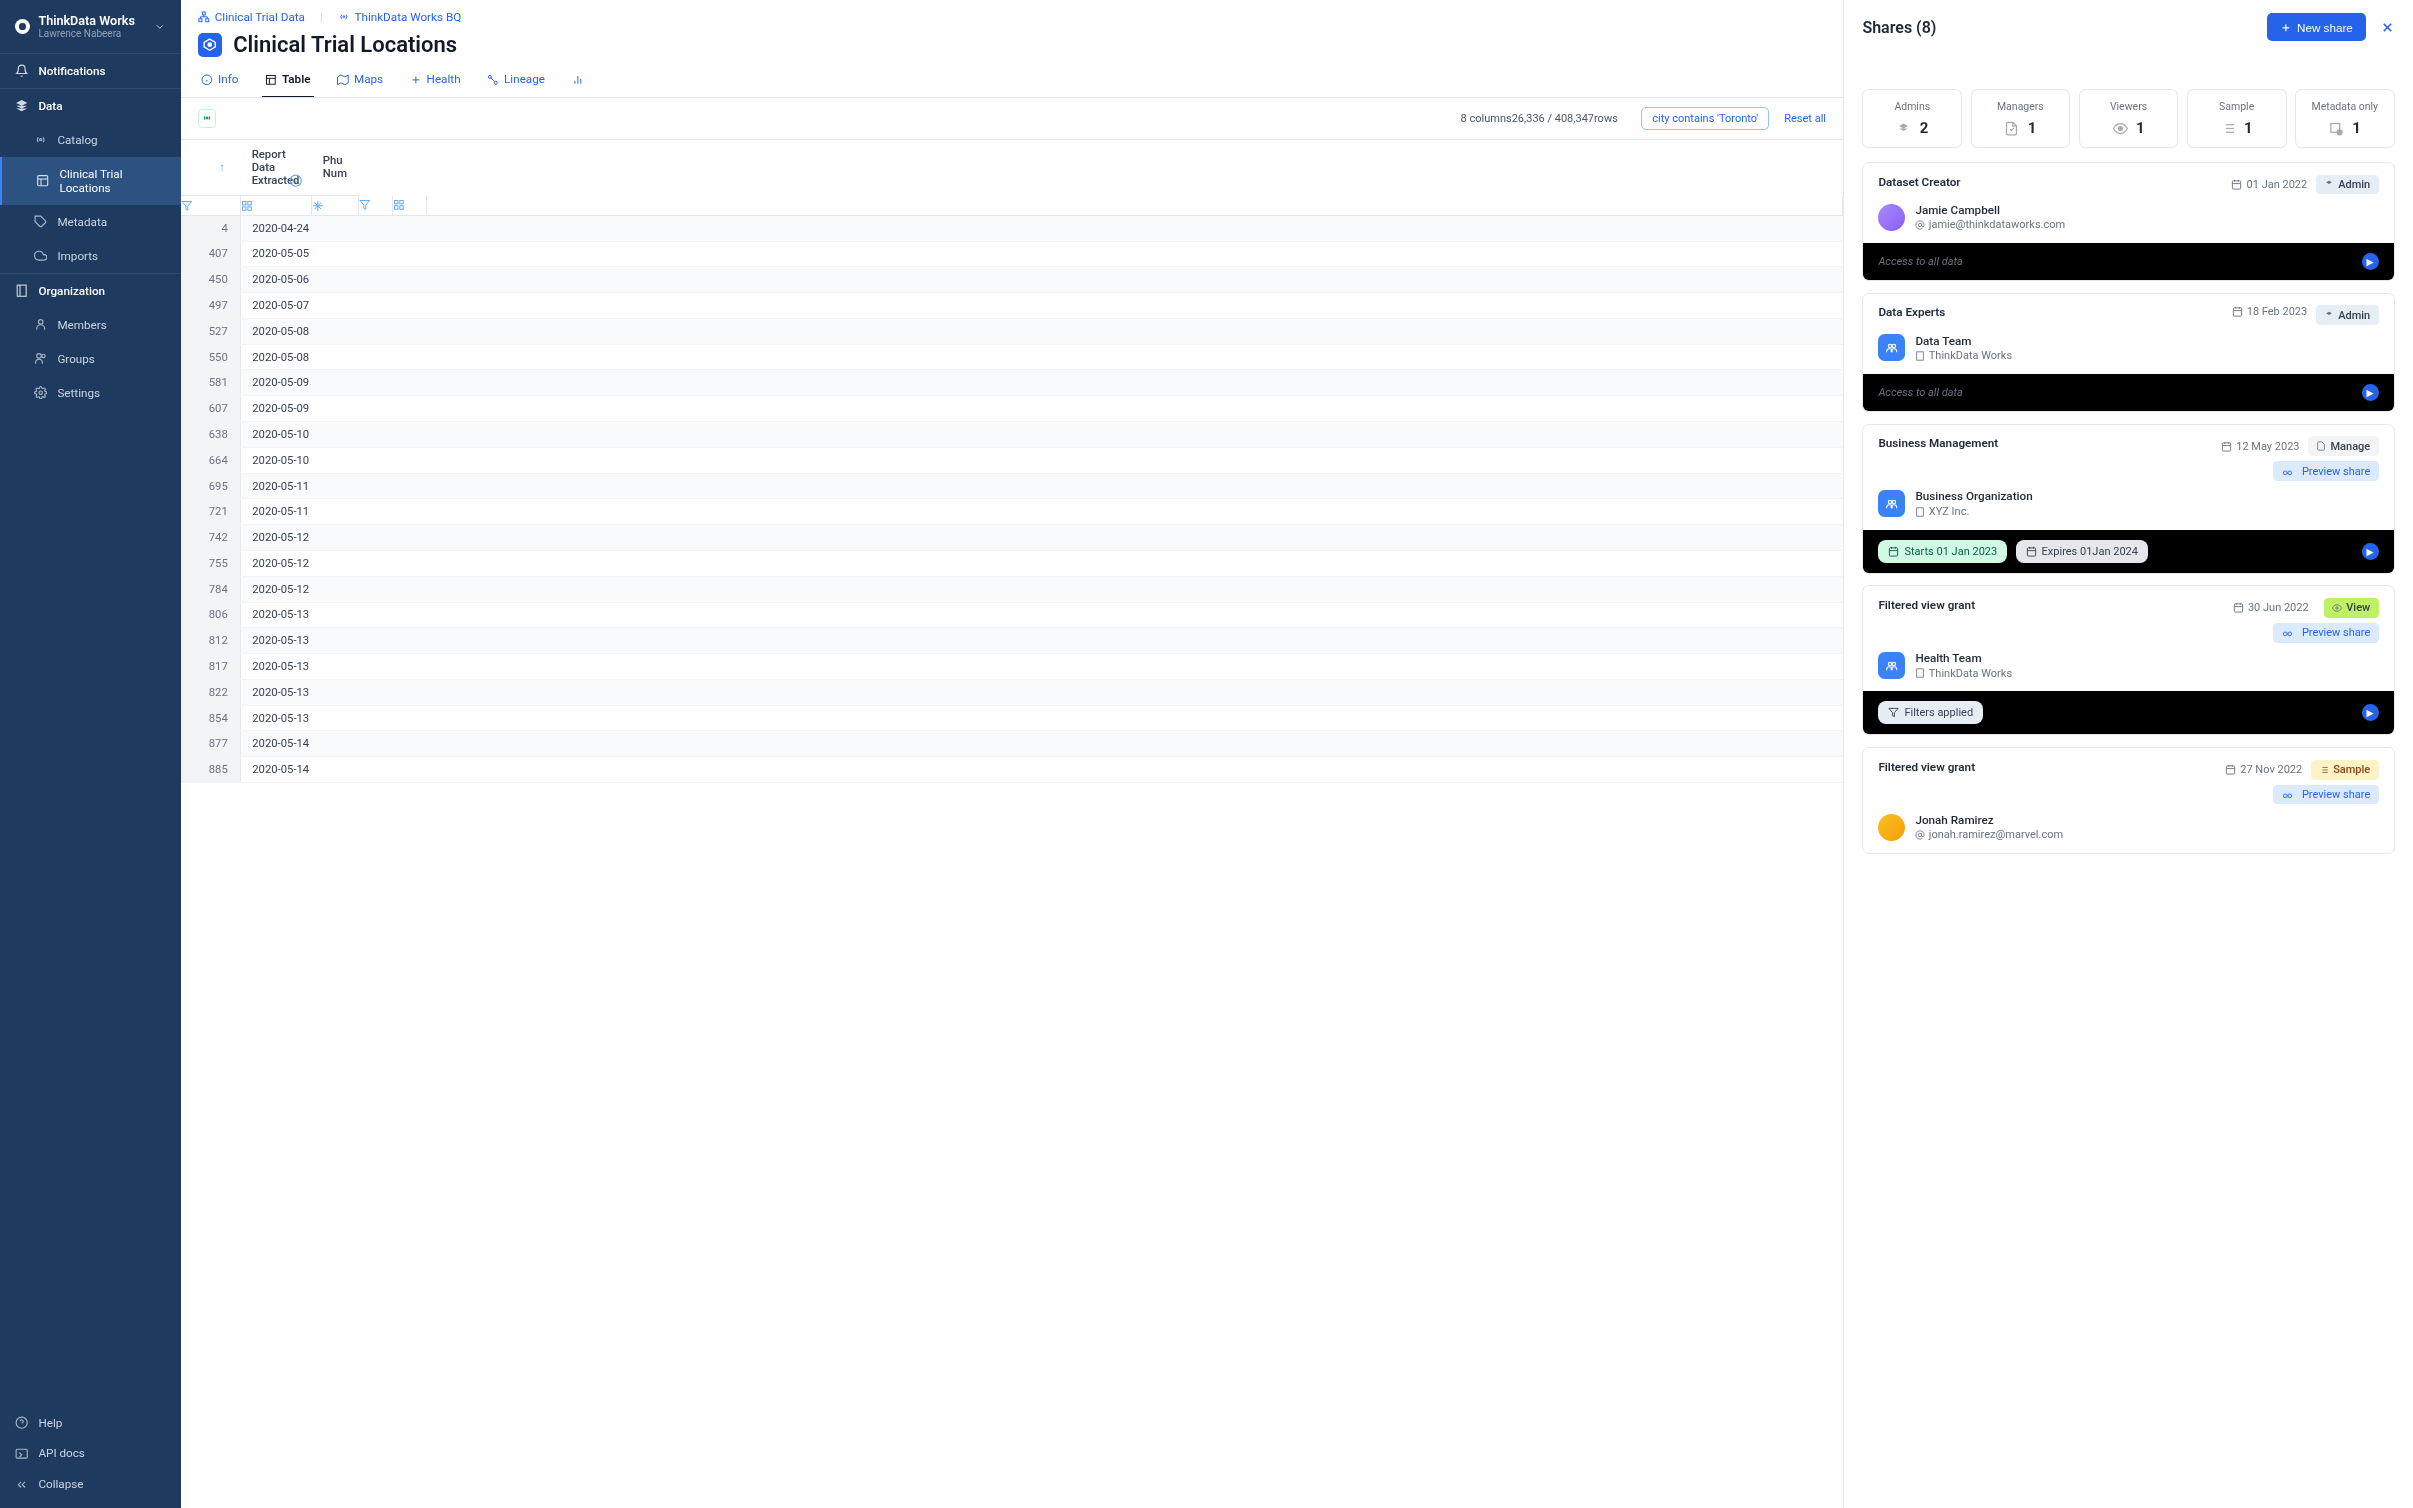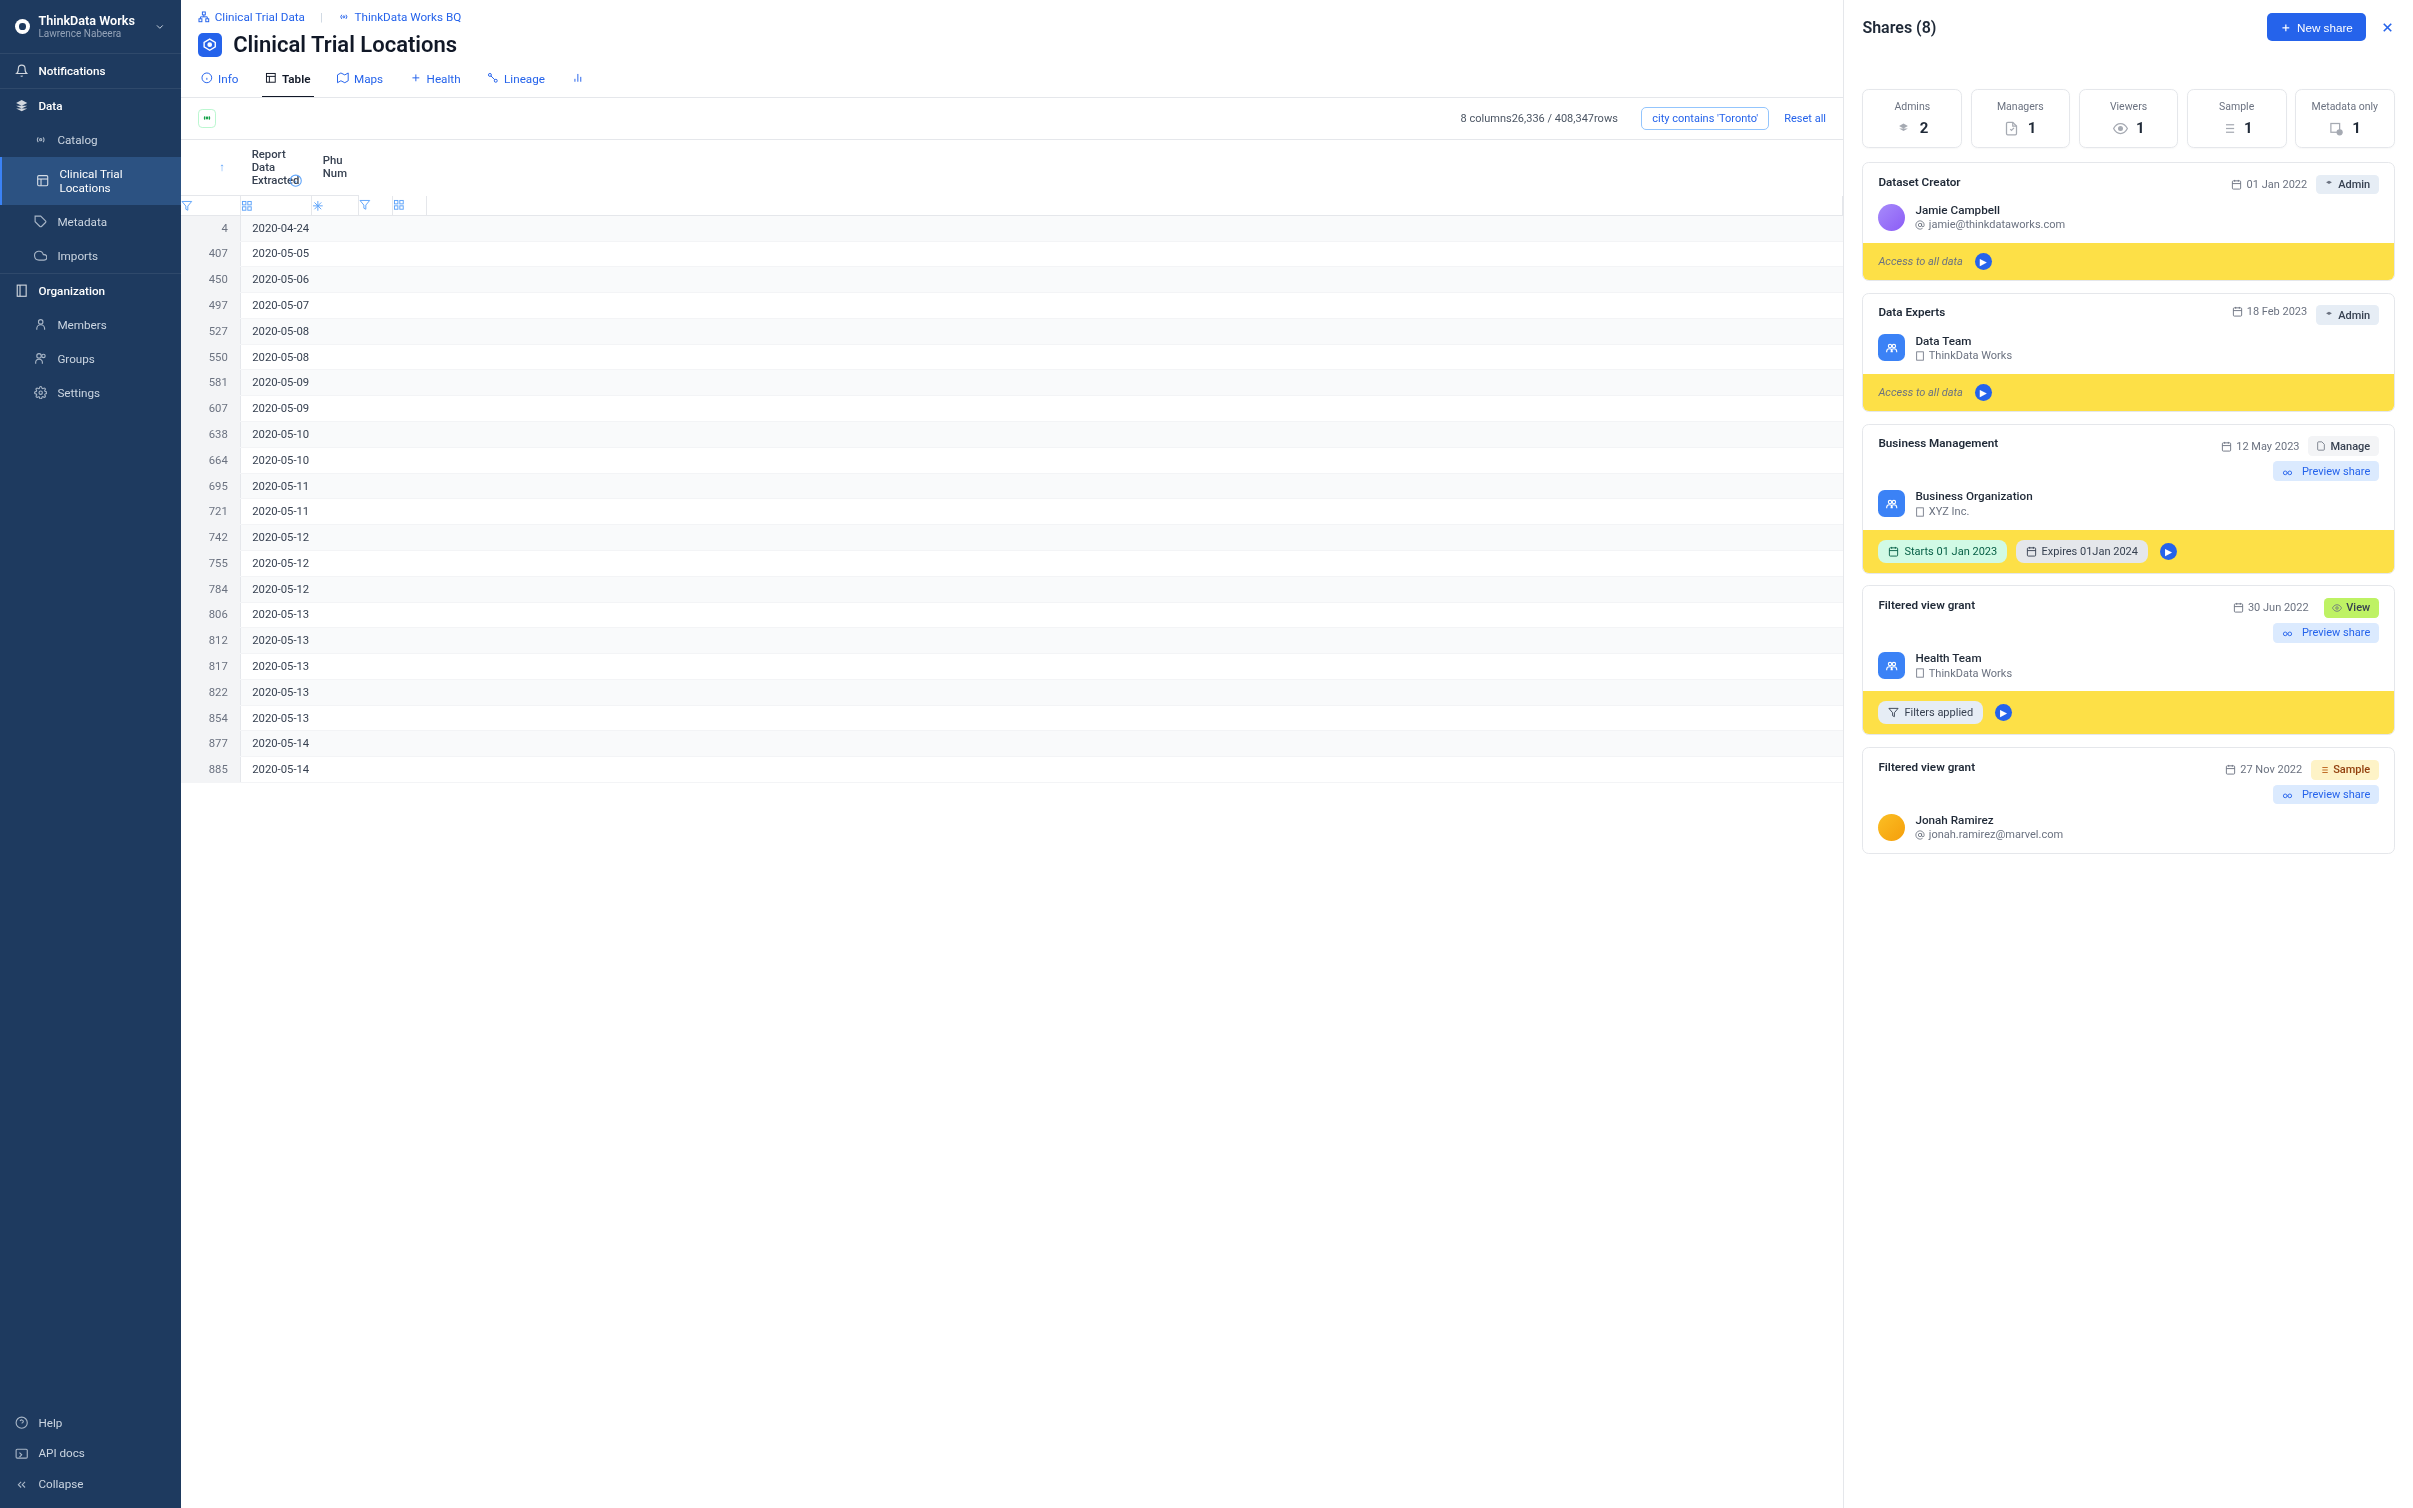--- a/index.html
+++ b/index.html
@@ -27,21 +27,21 @@
 
 .main { flex: 1; display: flex; flex-direction: column; min-width: 0; }
 .breadcrumb { display: flex; align-items: center; gap: 15px; padding: 10px 17px 0; color: #2563eb; font-size: 11.7px; }
 .breadcrumb .crumb { display: flex; align-items: center; gap: 5px; cursor: pointer; }
 .breadcrumb .sep { color: #cbd5e1; }
 .mainhdr { display: flex; align-items: center; gap: 11.7px; padding: 8.4px 17px 5px; }
 .hdricon { width: 23.5px; height: 23.5px; background: #2563eb; border-radius: 5px; display: flex; align-items: center; justify-content: center; color: #fff; font-size: 11.7px; }
 .mainhdr h1 { font-size: 22px; font-weight: 600; color: #111827; }
 
 .tabs { display: flex; gap: 20px; padding: 0 17px; border-bottom: 0.8px solid #e5e7eb; }
-.tab { display: flex; gap: 5px; padding: 10px 3.4px; color: #2563eb; cursor: pointer; font-size: 11.7px; border-bottom: 1.7px solid transparent; }
+.tab { display: flex; align-items: center; gap: 5px; padding: 10px 3.4px; color: #2563eb; cursor: pointer; font-size: 11.7px; border-bottom: 1.7px solid transparent; }
 .tab.active { color: #111827; font-weight: 600; border-bottom-color: #111827; }
 .tab .ticon { width: 11.7px; height: 11.7px; }
 
 .filterbar { display: flex; align-items: center; padding: 8.4px 17px; gap: 15px; border-bottom: 0.8px solid #e5e7eb; }
 .livebadge { width: 18.4px; height: 18.4px; border: 0.8px solid #bbf7d0; border-radius: 4.2px; display: flex; align-items: center; justify-content: center; color: #16a34a; font-size: 8.4px; }
 .columns-info { display: flex; flex-direction: row; align-items: flex-end; color: #4b5563; font-size: 11px; margin-left: auto; margin-right: 8.4px; }
 .chip { border: 0.8px solid #93c5fd; background: #fff; color: #2563eb; padding: 4.2px 10px; border-radius: 5px; font-size: 11px; }
 .reset { color: #2563eb; cursor: pointer; font-size: 11px; }
 
 .tablewrap { flex: 1; overflow: auto; }
@@ -81,21 +81,21 @@
 .rolebadge.manage { background: #f3f4f6; color: #374151; }
 .rolebadge.view { background: #bef264; color: #374151; }
 .rolebadge.sample { background: #fef3c7; color: #92400e; }
 .previewlink { display: inline-flex; align-items: center; gap: 9px; background: #dbeafe; color: #2563eb; padding: 3.4px 8.4px; border-radius: 4.2px; font-size: 11px; cursor: pointer; }
 .sc-entity { display: flex; align-items: center; gap: 10px; margin-top: 8.4px; }
 .avatar { width: 27px; height: 27px; border-radius: 50%; background: linear-gradient(135deg,#fbbf24,#f59e0b); flex-shrink: 0; }
 .avatar.female { background: linear-gradient(135deg,#a78bfa,#8b5cf6); }
 .groupicon { width: 27px; height: 27px; border-radius: 6.7px; background: #3b82f6; display: flex; align-items: center; justify-content: center; color: #fff; flex-shrink: 0; }
 .entity-name { font-weight: 500; font-size: 11.7px; }
 .entity-sub { display: flex; align-items: center; gap: 3.4px; color: #6b7280; font-size: 11px; margin-top: 1.7px; }
-.sc-bottom { background: #fde047; padding: 10px 15px; display: flex; justify-content: flex-start; align-items: center; gap: 12px; }
+.sc-bottom { background: #000000; padding: 10px 15px; display: flex; justify-content: space-between; align-items: center; gap: 12px; }
 .access-note { color: #6b7280; font-style: italic; font-size: 11px; }
 .arrowbtn { width: 17px; height: 17px; border-radius: 50%; background: #2563eb; color: #fff; display: flex; align-items: center; justify-content: center; cursor: pointer; font-size: 9.2px; }
 .pills { display: flex; gap: 8.4px; }
 .pill { display: inline-flex; align-items: center; gap: 5px; padding: 5px 10px; border-radius: 8px; font-size: 11px; }
 .pill.start { background: #d1fae5; color: #065f46; }
 .pill.expire { background: #e5e7eb; color: #374151; }
 .pill.filters { background: #e6edf5; color: #374151; }
 
 svg { display: block; }
 </style>

